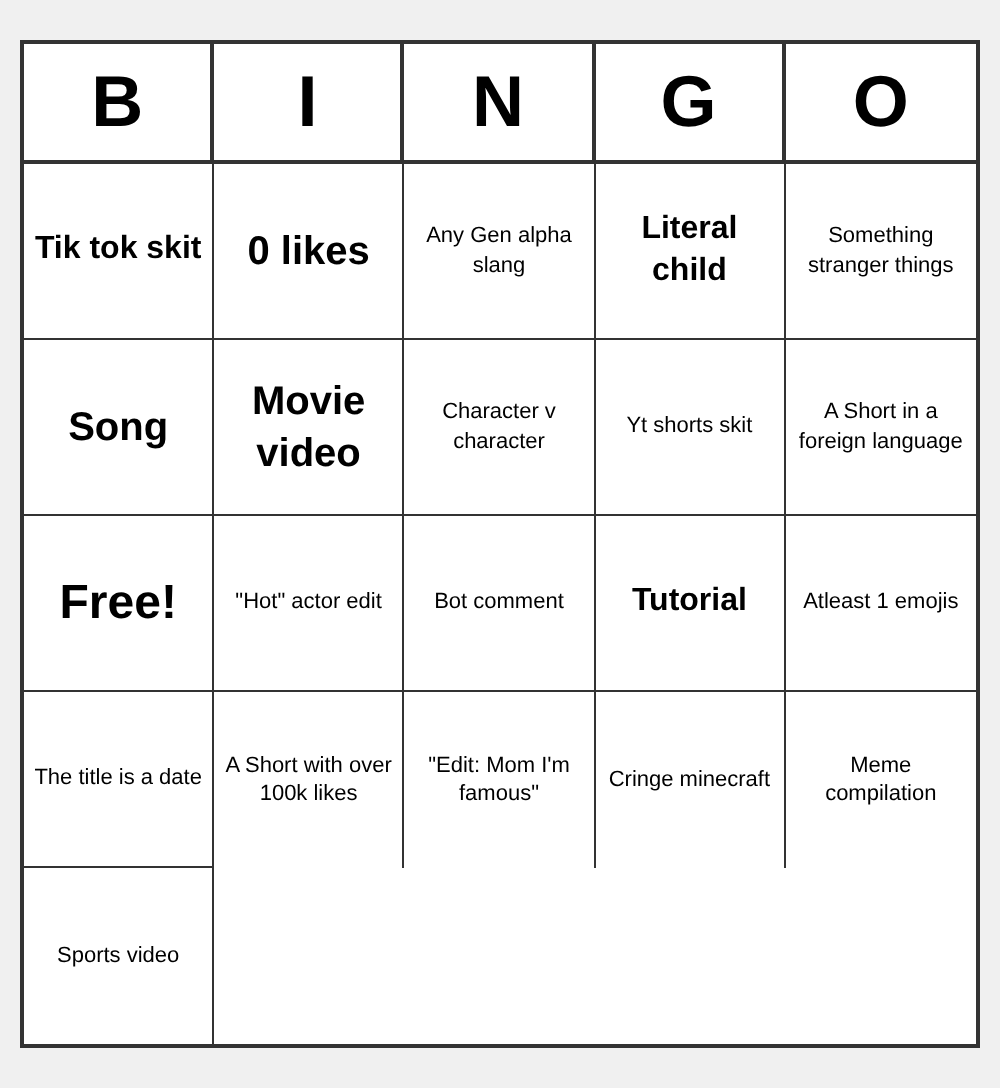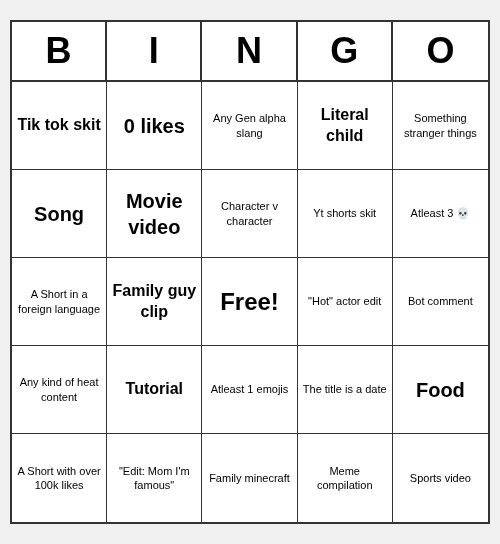--- a/index.html
+++ b/index.html
@@ -82,30 +82,26 @@
   <div class="bingo-grid">
   <div class="bingo-cell medium-text">Tik tok skit</div>
       <div class="bingo-cell large-text">0 likes</div>
       <div class="bingo-cell">Any Gen alpha slang</div>
       <div class="bingo-cell medium-text">Literal child</div>
       <div class="bingo-cell">Something stranger things</div>
       <div class="bingo-cell large-text">Song</div>
       <div class="bingo-cell large-text">Movie video</div>
       <div class="bingo-cell">Character v character</div>
       <div class="bingo-cell">Yt shorts skit</div>
-      <div class="bingo-cell">Atleast 3 💀</div>
       <div class="bingo-cell">A Short in a foreign language</div>
-      <div class="bingo-cell medium-text">Family guy clip</div>
       <div class="bingo-cell free">Free!</div>
       <div class="bingo-cell">"Hot" actor edit</div>
       <div class="bingo-cell">Bot comment</div>
-      <div class="bingo-cell">Any kind of heat content</div>
       <div class="bingo-cell medium-text">Tutorial</div>
       <div class="bingo-cell">Atleast 1 emojis</div>
       <div class="bingo-cell">The title is a date</div>
-      <div class="bingo-cell large-text">Food</div>
       <div class="bingo-cell">A Short with over 100k likes</div>
       <div class="bingo-cell">"Edit: Mom I'm famous"</div>
-      <div class="bingo-cell">Family minecraft</div>
+      <div class="bingo-cell">Cringe minecraft</div>
       <div class="bingo-cell">Meme compilation</div>
       <div class="bingo-cell">Sports video</div>
     </div>
 </div>
 
 </body></html>

